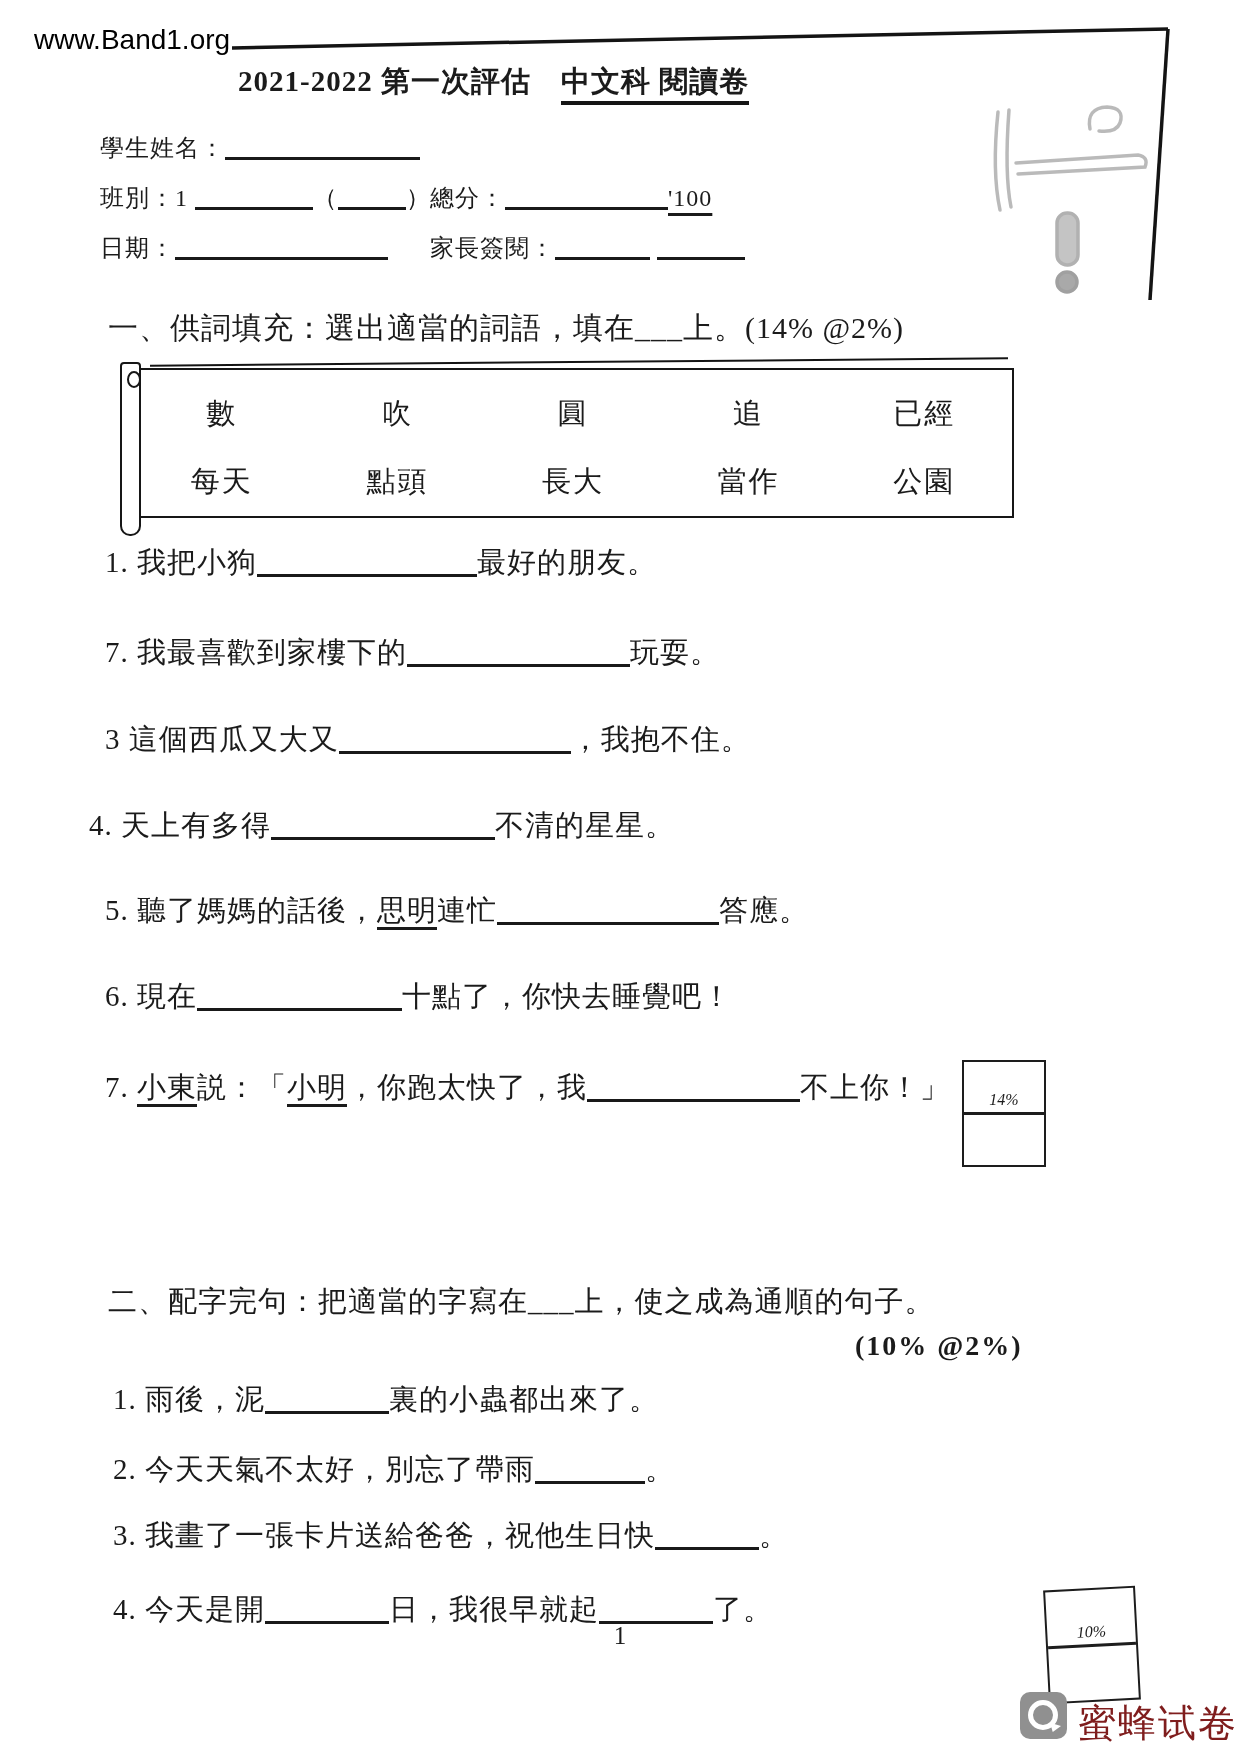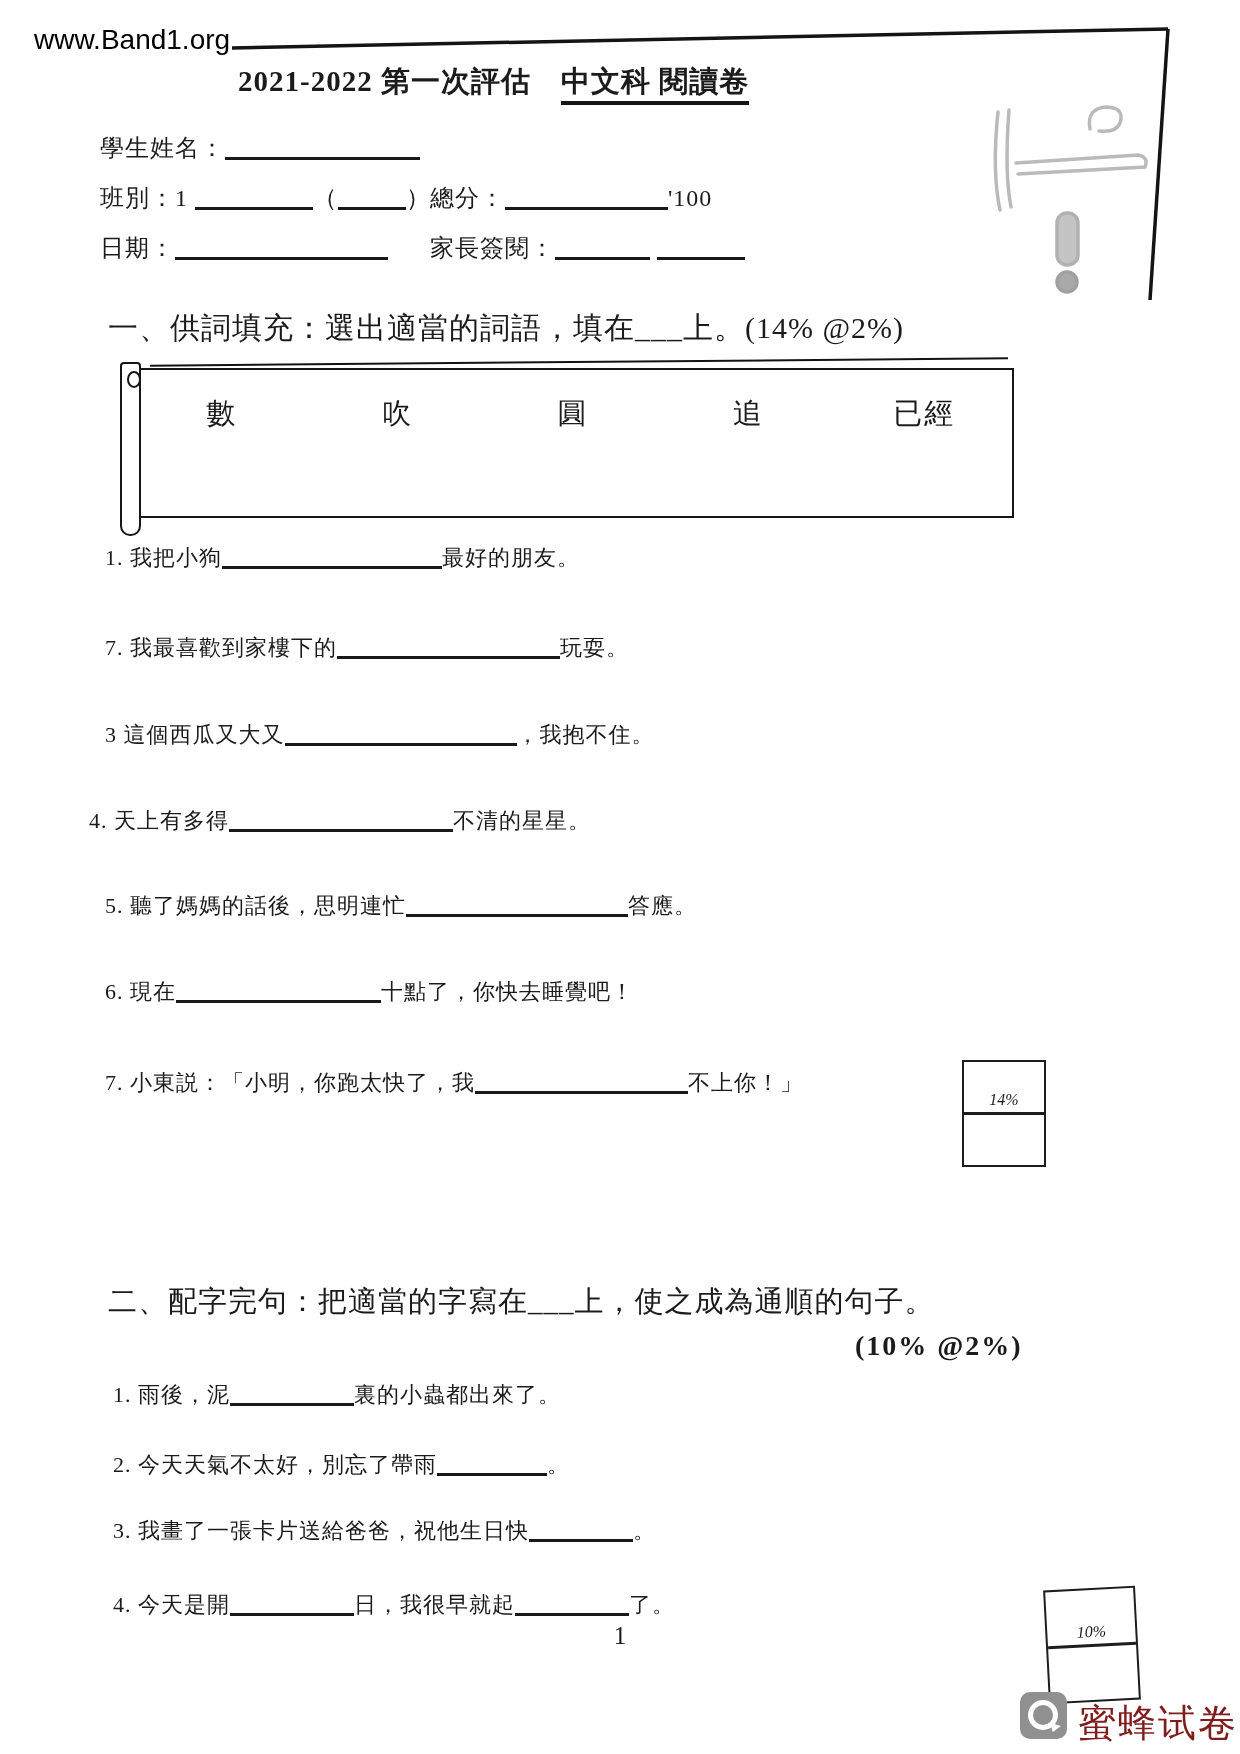--- a/index.html
+++ b/index.html
@@ -20,38 +20,38 @@
   
   .field{font-size:24px;letter-spacing:1px;white-space:nowrap;}
   .f-name{left:100px;top:132px;}
   .f-class{left:100px;top:182px;}
   .f-score{left:430px;top:182px;}
   .f-date{left:100px;top:232px;}
   .f-parent{left:430px;top:232px;}
   
   .blank{display:inline-block;height:0.95em;border-bottom:3px solid #191919;
     vertical-align:-0.18em;}
-  .uline{text-decoration-thickness:2.5px;text-underline-offset:7px;}
+  .uline{text-decoration:underline;text-decoration-thickness:2.5px;text-underline-offset:7px;}
   
   .s1-head{left:108px;top:308px;font-size:30px;font-weight:normal;letter-spacing:1px;white-space:nowrap;}
   .s2-head{left:108px;top:1282px;font-size:29px;font-weight:normal;letter-spacing:1px;white-space:nowrap;}
   .s2-head2{left:855px;top:1330px;font-size:28px;font-weight:bold;letter-spacing:2px;}
   
   .bank{left:132px;top:368px;width:878px;height:146px;border:2.5px solid #161616;background:#fff;}
   .bank::before{content:"";position:absolute;left:-14px;top:-8px;width:17px;height:170px;
     border:2.5px solid #161616;border-radius:4px 4px 10px 10px;background:#fff;}
   .bank .curl{position:absolute;left:-7px;top:1px;width:10px;height:13px;border:2px solid #161616;
     border-radius:50%;background:#fff;}
   .bank-topline{left:150px;top:361px;width:858px;border-top:2.5px solid #131313;transform:rotate(-0.5deg);}
   .bank-row{display:flex;width:100%;}
   .bank-row.r1{margin-top:24px;}
   .bank-row.r2{margin-top:28px;}
   .bank-word{flex:1;text-align:center;font-size:29px;letter-spacing:2px;}
   
-  .q{font-size:22px;letter-spacing:1px;white-space:nowrap;}
+  .q{font-size:29px;letter-spacing:1px;white-space:nowrap;}
   .s1q0{left:105px;top:543px;}
   .s1q1{left:105px;top:633px;}
   .s1q2{left:105px;top:720px;}
   .s1q3{left:89px;top:806px;}
   .s1q4{left:105px;top:891px;}
   .s1q5{left:105px;top:977px;}
   .s1q6{left:105px;top:1068px;}
   .s2q0{left:113px;top:1380px;}
   .s2q1{left:113px;top:1450px;}
   .s2q2{left:113px;top:1516px;}
@@ -105,20 +105,27 @@
 <div class="abs bank-topline"></div>
 <div class="abs bank">
   <span class="curl"></span>
   <div class="bank-row r1">
       <span class="bank-word">數</span>
       <span class="bank-word">吹</span>
       <span class="bank-word">圓</span>
       <span class="bank-word">追</span>
       <span class="bank-word">已經</span>
     </div>
+  <div class="bank-row r2">
+      <span class="bank-word">每天</span>
+      <span class="bank-word">點頭</span>
+      <span class="bank-word">長大</span>
+      <span class="bank-word">當作</span>
+      <span class="bank-word">公園</span>
+    </div>
 </div>
 
 <div class="abs q s1q0"><span>1. 我把小狗</span><span class="blank" style="width: 220px;"></span><span>最好的朋友。</span></div>
 <div class="abs q s1q1"><span>7. 我最喜歡到家樓下的</span><span class="blank" style="width: 223px;"></span><span>玩耍。</span></div>
 <div class="abs q s1q2"><span>3  這個西瓜又大又</span><span class="blank" style="width: 232px;"></span><span>，我抱不住。</span></div>
 <div class="abs q s1q3"><span>4. 天上有多得</span><span class="blank" style="width: 224px;"></span><span>不清的星星。</span></div>
 <div class="abs q s1q4"><span>5. 聽了媽媽的話後，</span><span class="uline">思明</span><span>連忙</span><span class="blank" style="width: 222px;"></span><span>答應。</span></div>
 <div class="abs q s1q5"><span>6. 現在</span><span class="blank" style="width: 205px;"></span><span>十點了，你快去睡覺吧！</span></div>
 <div class="abs q s1q6"><span>7. </span><span class="uline">小東</span><span>説：「</span><span class="uline">小明</span><span>，你跑太快了，我</span><span class="blank" style="width: 213px;"></span><span>不上你！」</span></div>
 

